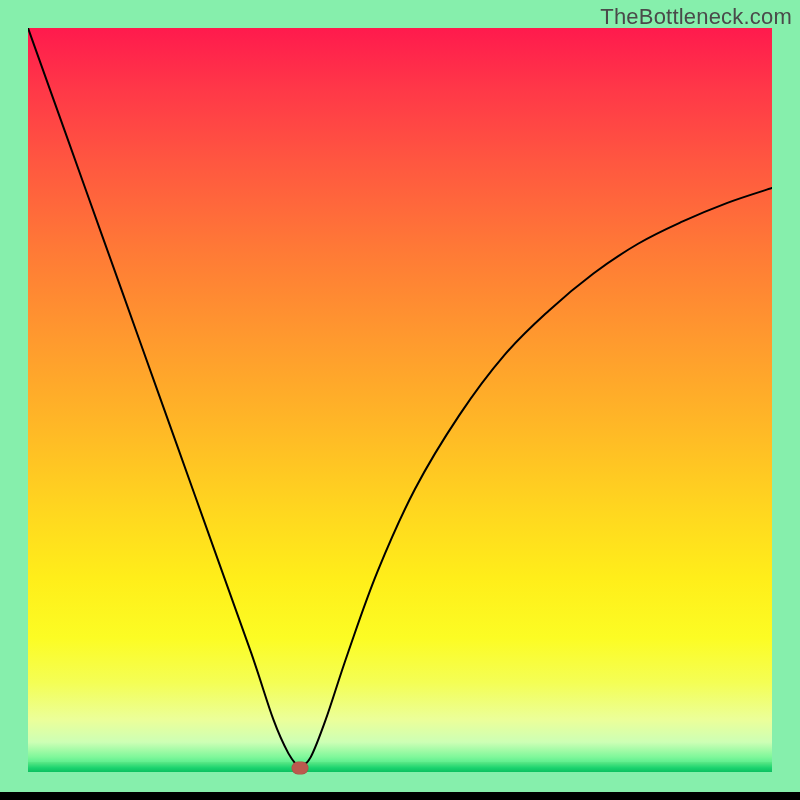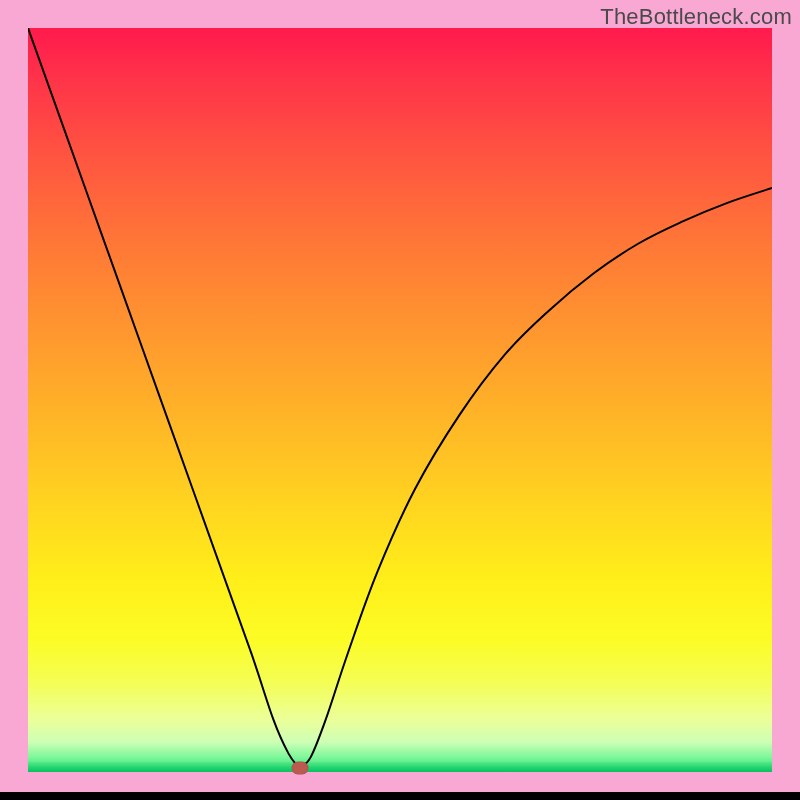--- a/index.html
+++ b/index.html
@@ -8,21 +8,21 @@
     width: 800px;
     height: 800px;
     background: #000;
     font-family: Arial, Helvetica, sans-serif;
     overflow: hidden;
   }
   .frame {
     position: relative;
     width: 800px;
     height: 792px;
-    background: #f9a8d4;
+    background: #86efac;
   }
   .watermark {
     position: absolute;
     top: 4px;
     right: 8px;
     color: #4a4a4a;
     font-size: 22px;
     font-weight: 500;
     letter-spacing: 0.2px;
     z-index: 20;

